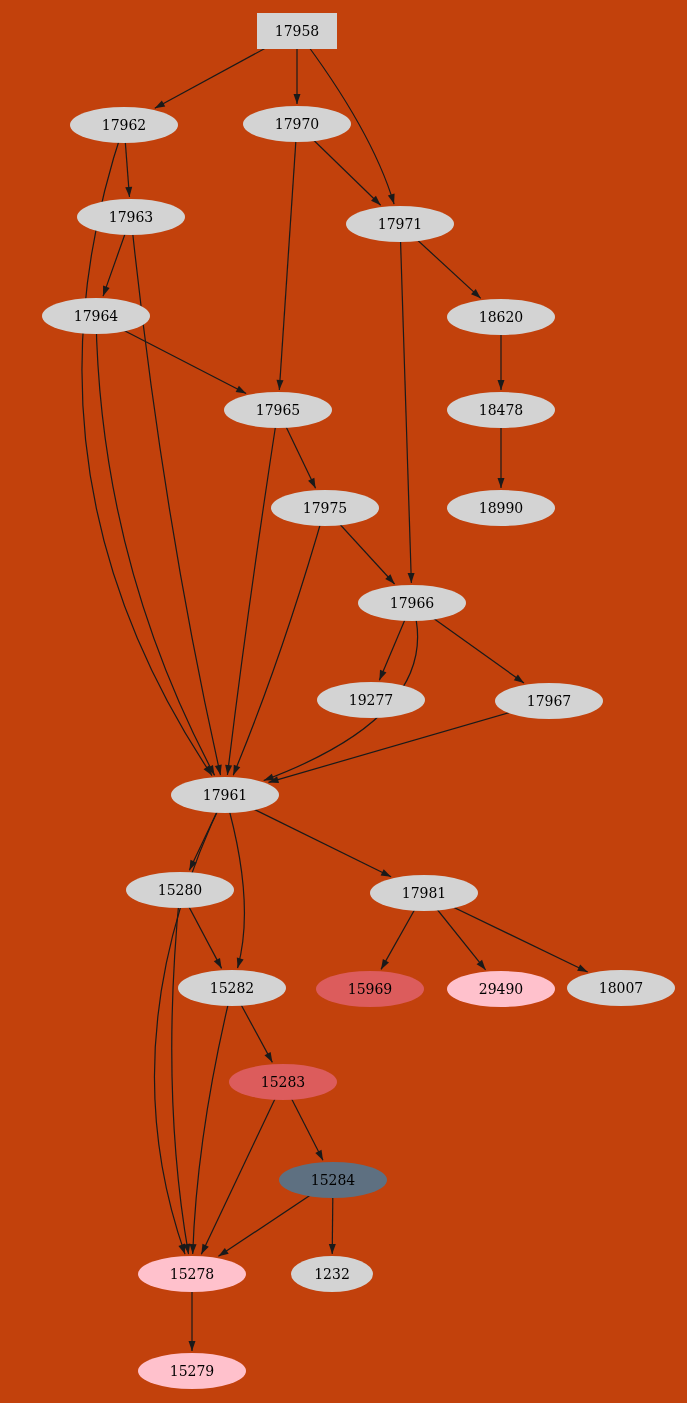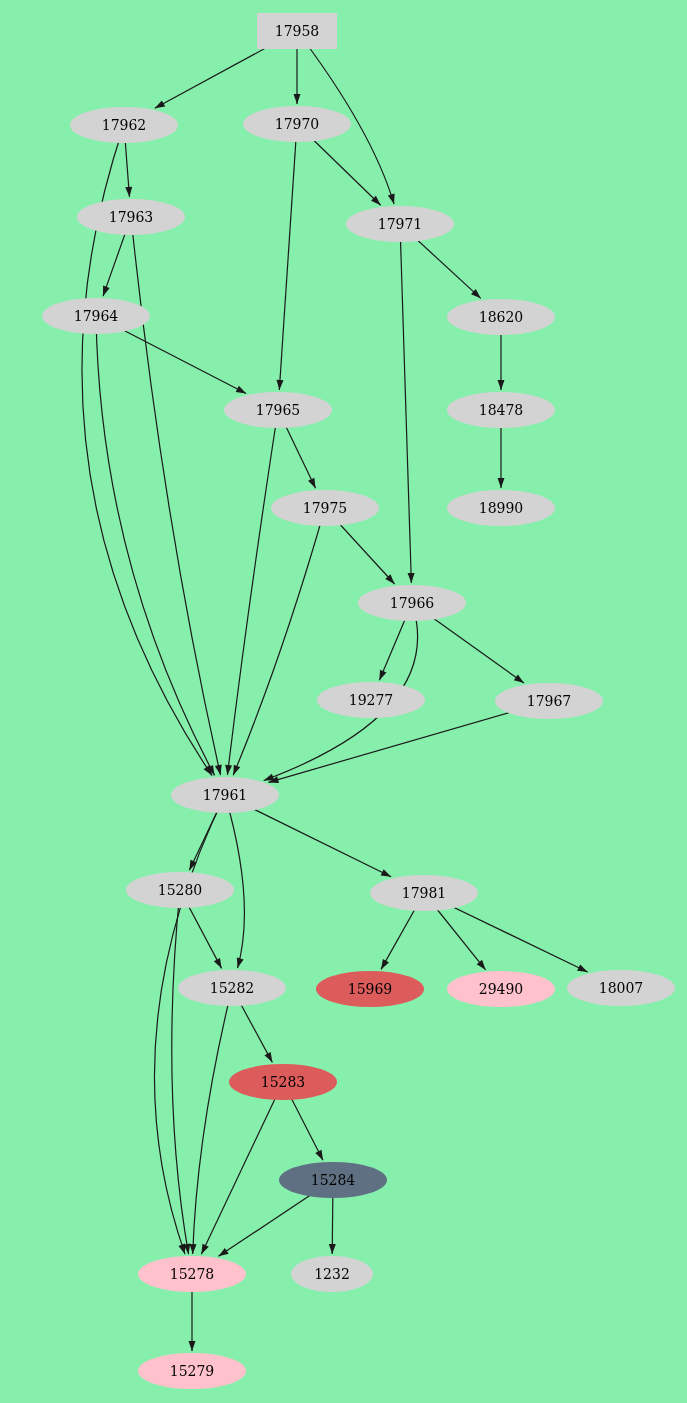--- a/index.html
+++ b/index.html
@@ -3,21 +3,21 @@
 <meta charset="utf-8">
 <style>
   html, body {
     margin: 0;
     padding: 0;
     background: #ffffff;
   }
   .graph-wrap {
     width: 687px;
     height: 1403px;
-    background: #86efac;
+    background: #c2410c;
     position: relative;
     overflow: hidden;
   }
   .node-label {
     font-family: "DejaVu Serif", "Liberation Serif", serif;
     font-size: 14px;
   }
 </style>
 </head>
 <body>

